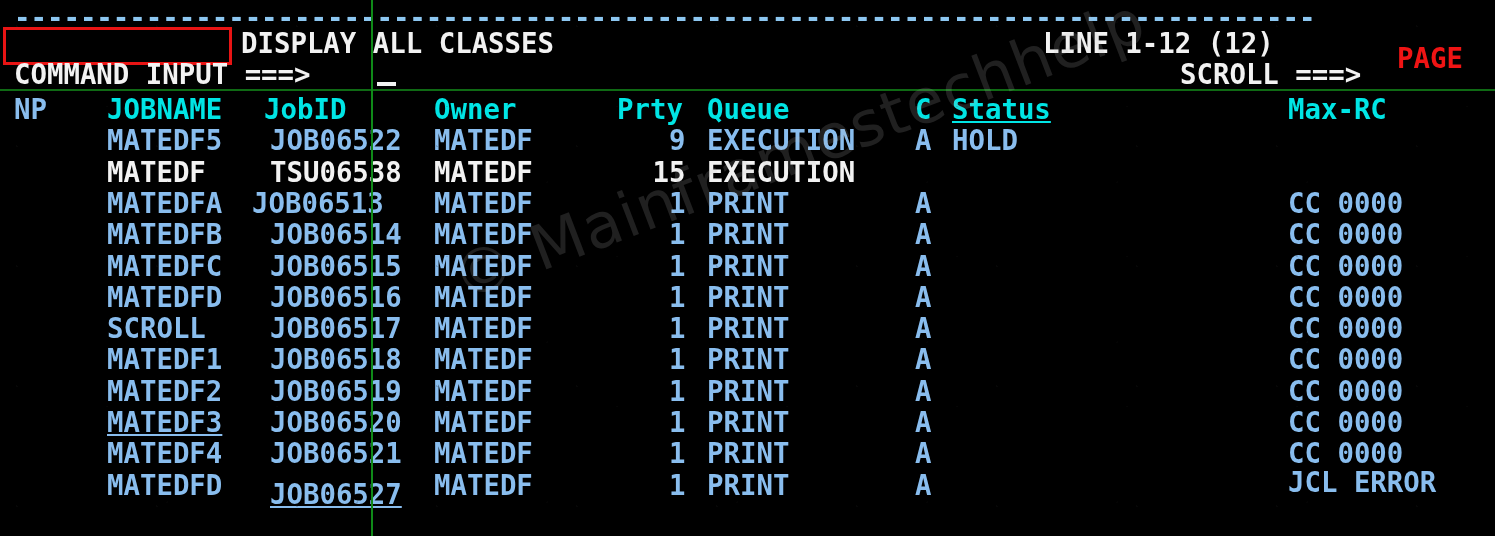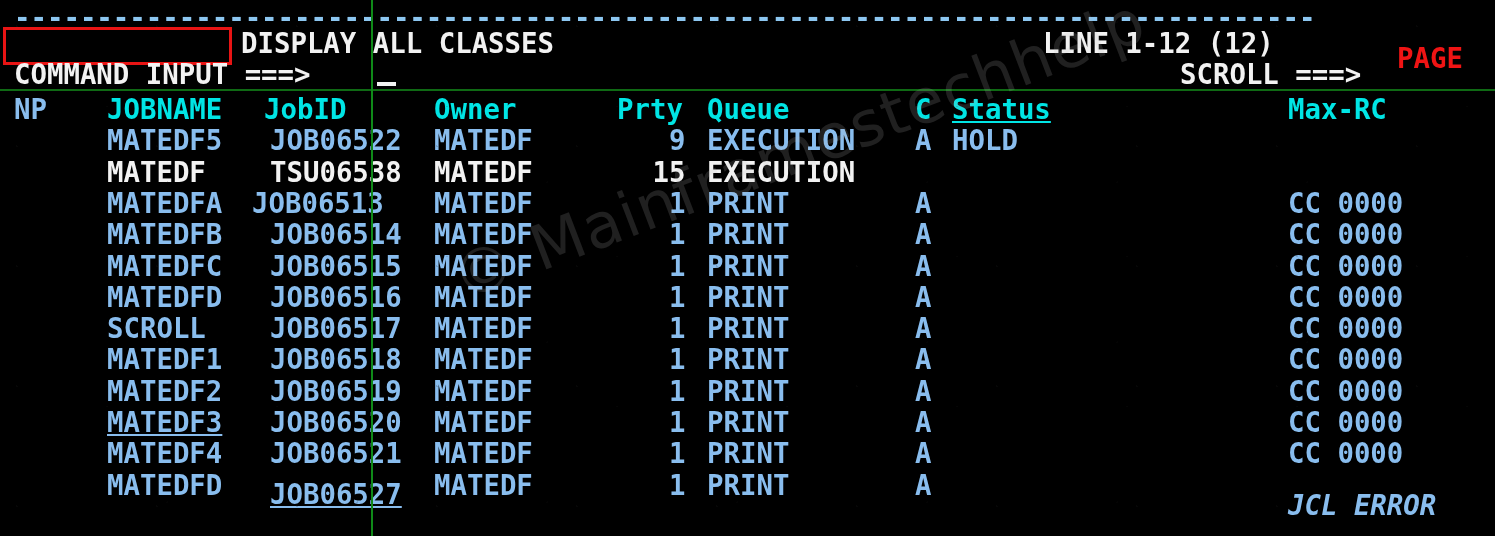--- a/index.html
+++ b/index.html
@@ -209,21 +209,21 @@
         <div class="cell c-blue" style="top: 438.3px; left: 915px;">A</div>
         <div class="cell c-blue" style="top: 438.3px; left: 1288px;">CC 0000</div>
       </div>
       <div>
         <div class="cell c-blue" style="top: 469.6px; left: 107px;">MATEDFD</div>
         <div class="cell c-blue" style="top: 479px; left: 270px; text-decoration: underline;">JOB06527</div>
         <div class="cell c-blue" style="top: 469.6px; left: 434px;">MATEDF</div>
         <div class="cell c-blue" style="top: 469.6px; left: 0px; width: 689px; text-align: right;">1</div>
         <div class="cell c-blue" style="top: 469.6px; left: 707px;">PRINT</div>
         <div class="cell c-blue" style="top: 469.6px; left: 915px;">A</div>
-        <div class="cell c-blue" style="top: 490px; left: 1288px; font-style: italic;">JCL ERROR</div>
+        <div class="cell c-blue" style="top: 467px; left: 1288px;">JCL ERROR</div>
       </div>
     </div>
 
   <div id="crosshair-h"></div>
   <div id="crosshair-v"></div>
 
   <div id="watermark">© Mainframestechhelp</div>
 
   <div id="grain"></div>
 </div>

